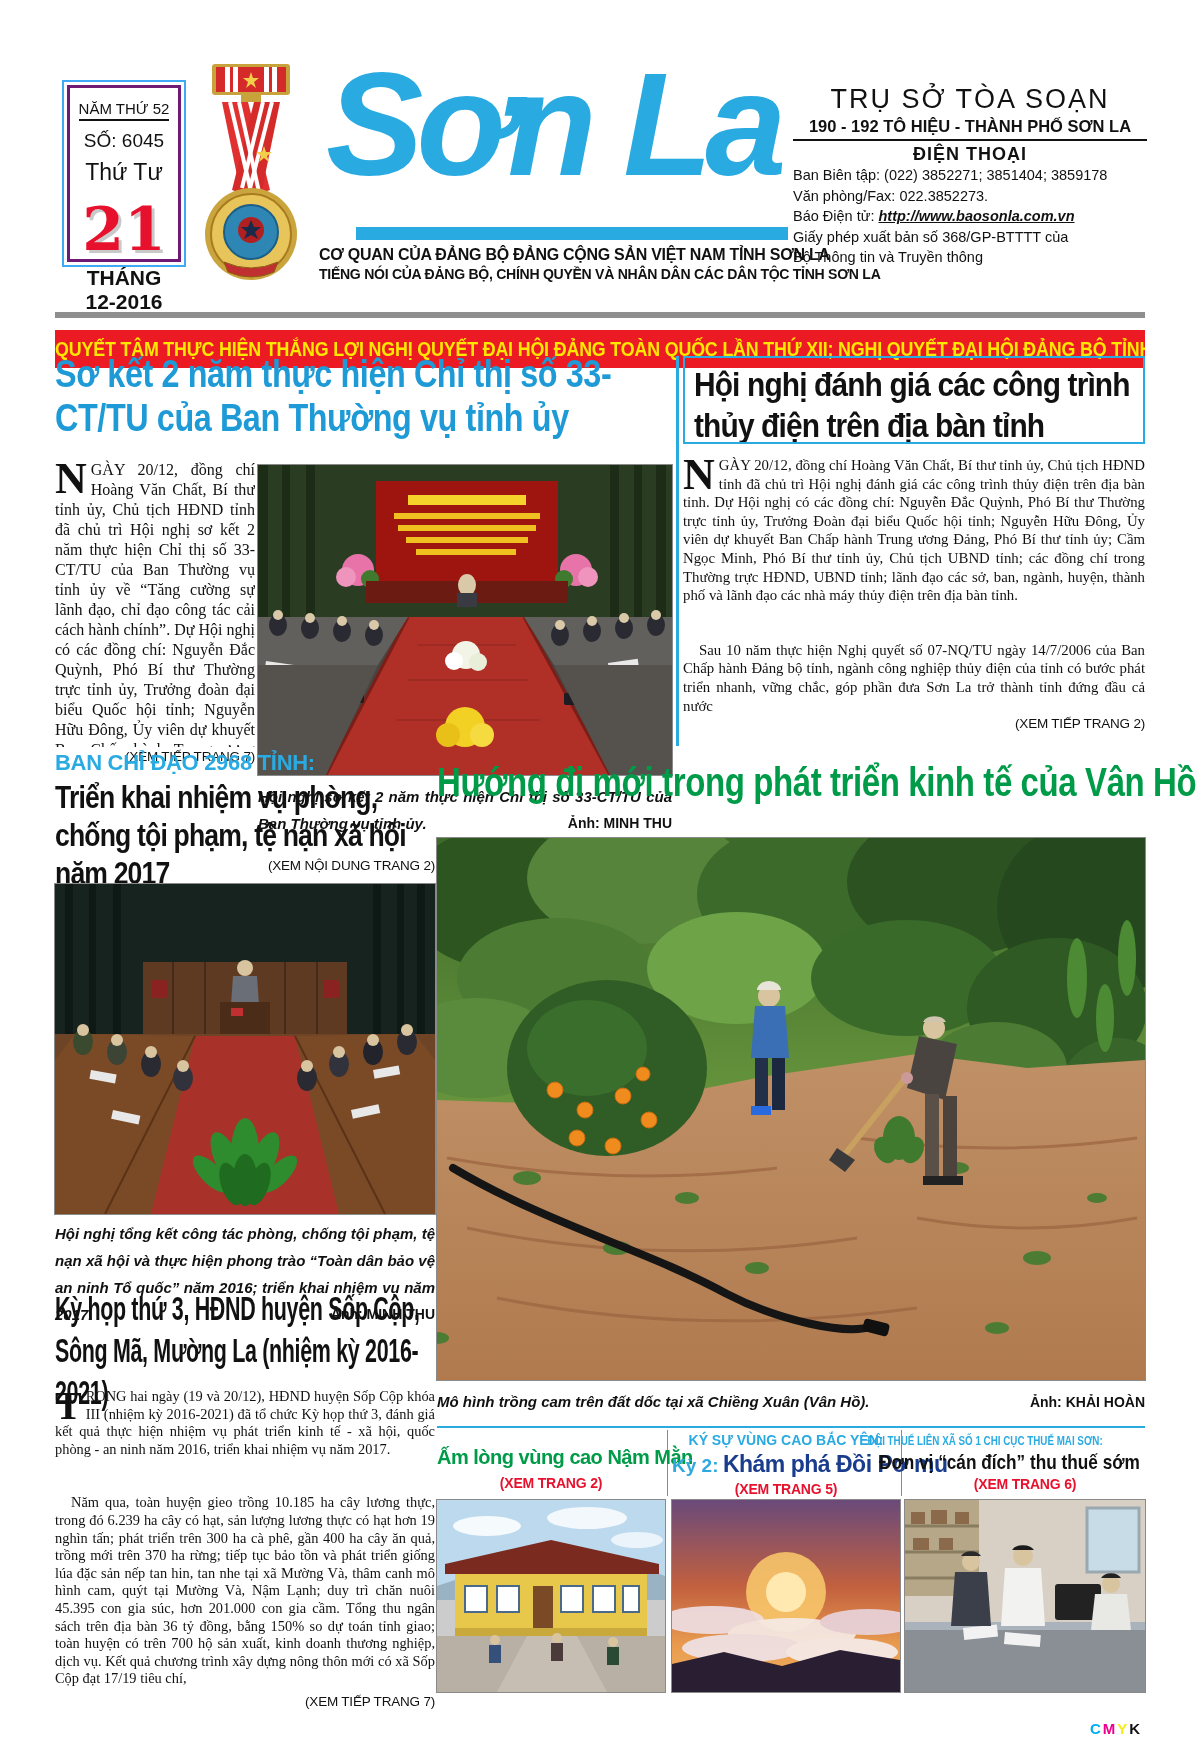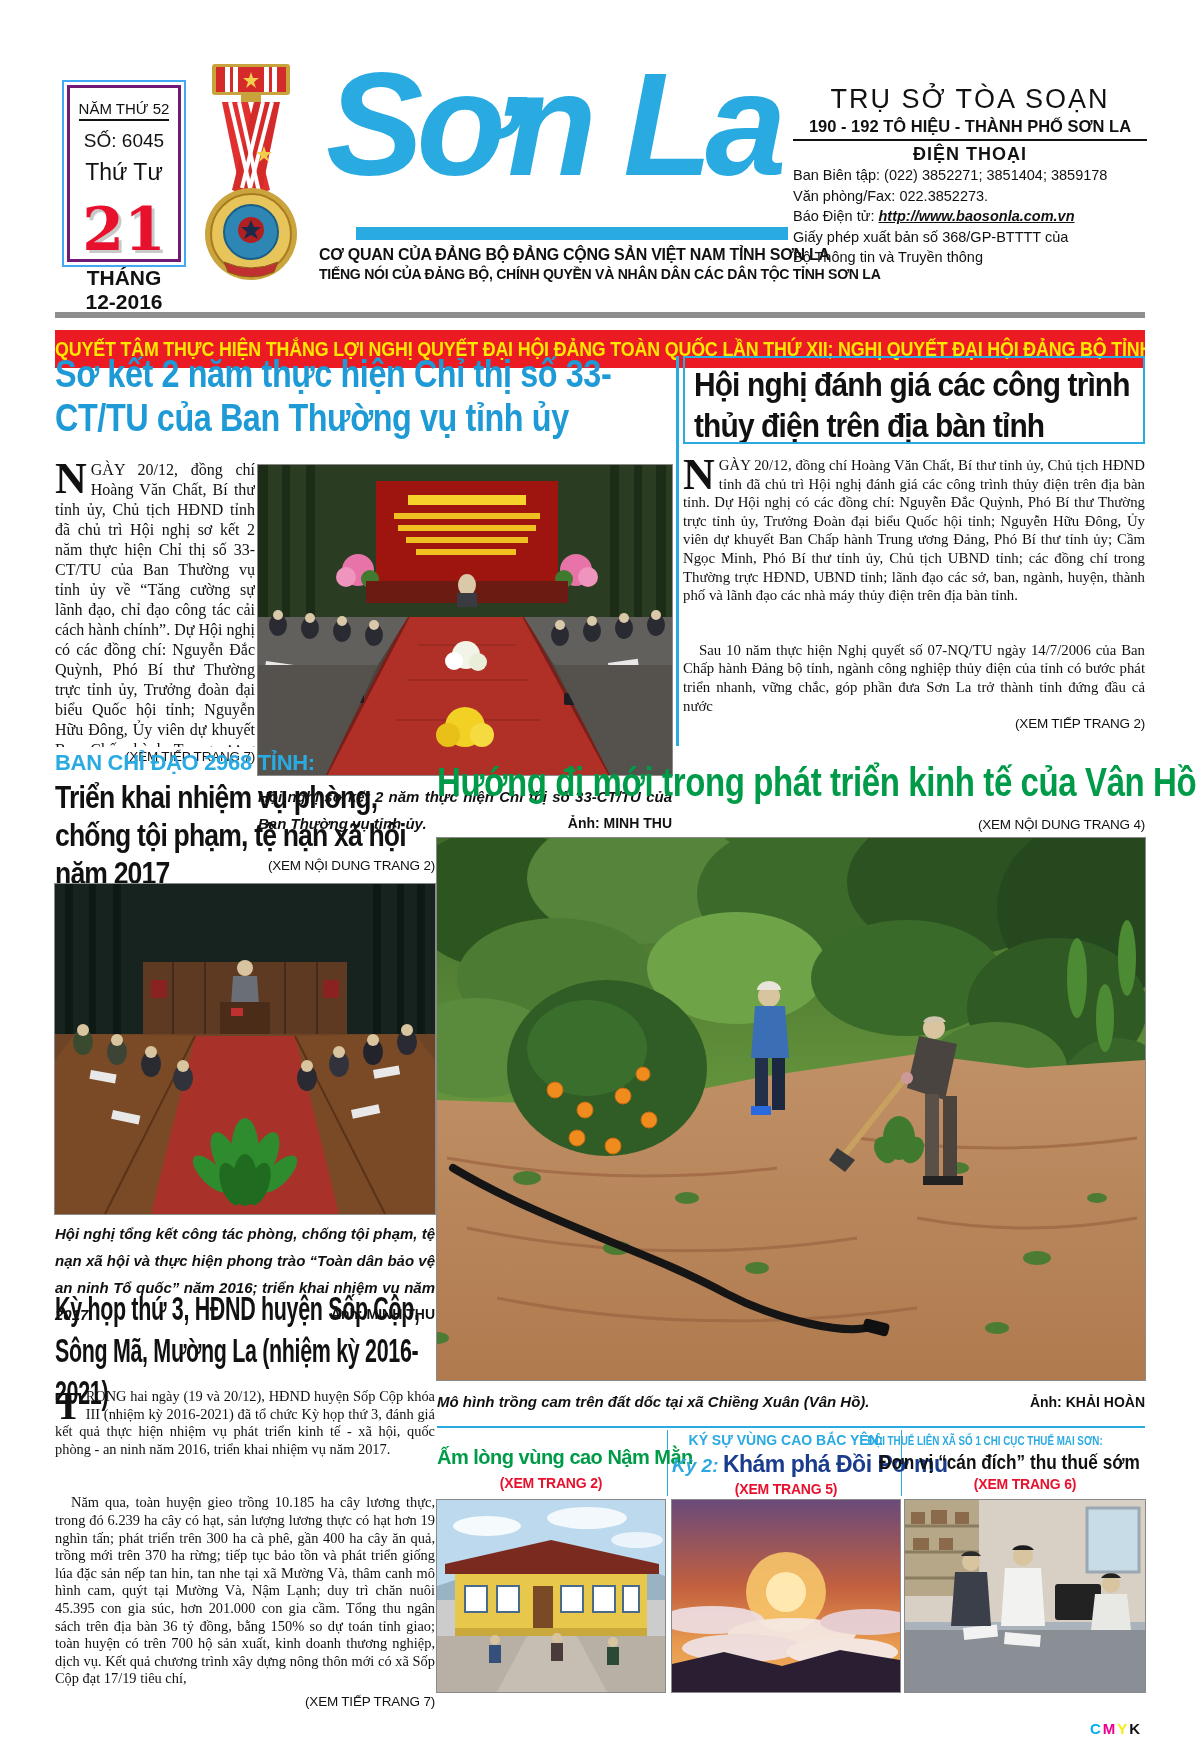--- a/index.html
+++ b/index.html
@@ -49,21 +49,21 @@
   .morenote{font-size:13.5px;letter-spacing:-0.2px;text-align:right;}
   
   .caption{font-weight:bold;font-style:italic;font-size:15px;line-height:27px;text-align:justify;}
   .credit{font-style:normal;font-weight:bold;font-size:14px;white-space:nowrap;}
   .photo{outline:1px solid #8a8a8a;overflow:hidden;background:#ccc;}
   .photo svg{display:block;}
   
   .t-kicker{color:#29ABE2;font-weight:bold;font-size:14px;text-align:center;white-space:nowrap;}
   .t-note{color:#E8112D;font-weight:bold;font-size:14px;text-align:center;letter-spacing:-0.2px;}
   .t-h-green{color:#009B48;font-weight:bold;font-size:20px;letter-spacing:-0.5px;text-align:center;white-space:nowrap;}
-  .t-prefix{color:#2FA8E0;font-weight:bold;font-style:italic;font-size:19px;}
+  .t-prefix{color:#2FA8E0;font-weight:bold;font-size:19px;}
   .t-h-navy{color:#1A3C8C;font-weight:bold;font-size:23px;letter-spacing:-0.5px;}
   .t-h-black{color:#111;font-weight:bold;font-size:21px;white-space:nowrap;}
   .cmyk span{font-weight:bold;font-size:15px;letter-spacing:2px;}
 </style>
 </head>
 <body>
 
 <div id="page">
 
   <div class="abs datebox" style="left:62px;top:80px;width:114px;height:177px;">
@@ -320,21 +320,20 @@
   </div>
   <div class="abs bodytxt" style="left:55px;top:1388px;width:380px;height:302px;overflow:hidden;font-size:14.4px;line-height:17.6px;">
     <p><span class="dropcap" style="font-size:40px;line-height:33px;">T</span><span>RONG hai ngày (19 và 20/12), HĐND huyện Sốp Cộp khóa III (nhiệm kỳ 2016-2021) đã tổ chức Kỳ họp thứ 3, đánh giá kết quả thực hiện nhiệm vụ phát triển kinh tế - xã hội, quốc phòng - an ninh năm 2016, triển khai nhiệm vụ năm 2017.</span></p>
     <p class="ind">Năm qua, toàn huyện gieo trồng 10.185 ha cây lương thực, trong đó 6.239 ha cây có hạt, sản lượng lương thực có hạt hơn 19 nghìn tấn; phát triển trên 300 ha cà phê, gần 400 ha cây ăn quả, trồng mới trên 370 ha rừng; tiếp tục bảo tồn và phát triển giống lúa đặc sản nếp tan hin, tan nhe tại xã Mường Và, thâm canh mô hình cam, quýt tại Mường Và, Nậm Lạnh; duy trì chăn nuôi 45.395 con gia súc, hơn 201.000 con gia cầm. Tổng thu ngân sách trên địa bàn 36 tỷ đồng, bằng 150% so dự toán tỉnh giao; toàn huyện có trên 700 hộ sản xuất, kinh doanh thương nghiệp, dịch vụ. Kết quả chương trình xây dựng nông thôn mới có xã Sốp Cộp đạt 17/19 tiêu chí,</p>
   </div>
   <div class="abs morenote" style="left:55px;top:1694px;width:380px;">(XEM TIẾP TRANG 7)</div>
 
   <div class="abs" style="left:437px;top:760px;width:708px;height:52px;">
     <span class="sq hl-green" style="width:878px;transform:scaleX(0.805);font-size:41px;line-height:1.1;letter-spacing:-0.5px;white-space:nowrap;">Hướng đi mới trong phát triển kinh tế của Vân Hồ</span>
   </div>
-  <div class="abs morenote" style="left:437px;top:817px;width:708px;">(XEM NỘI DUNG TRANG 4)</div>
 
   <div class="abs photo" style="left:437px;top:838px;width:708px;height:542px;">
     <svg viewBox="0 0 708 542" width="708" height="542">
       <defs>
         <linearGradient id="gveg" x1="0" y1="0" x2="0" y2="1">
             <stop offset="0" stop-color="#3f6b2a"></stop>
             <stop offset="1" stop-color="#6b9a3f"></stop>
           </linearGradient>
         <linearGradient id="gsoil" x1="0" y1="0" x2="0" y2="1">
             <stop offset="0" stop-color="#c09066"></stop>

